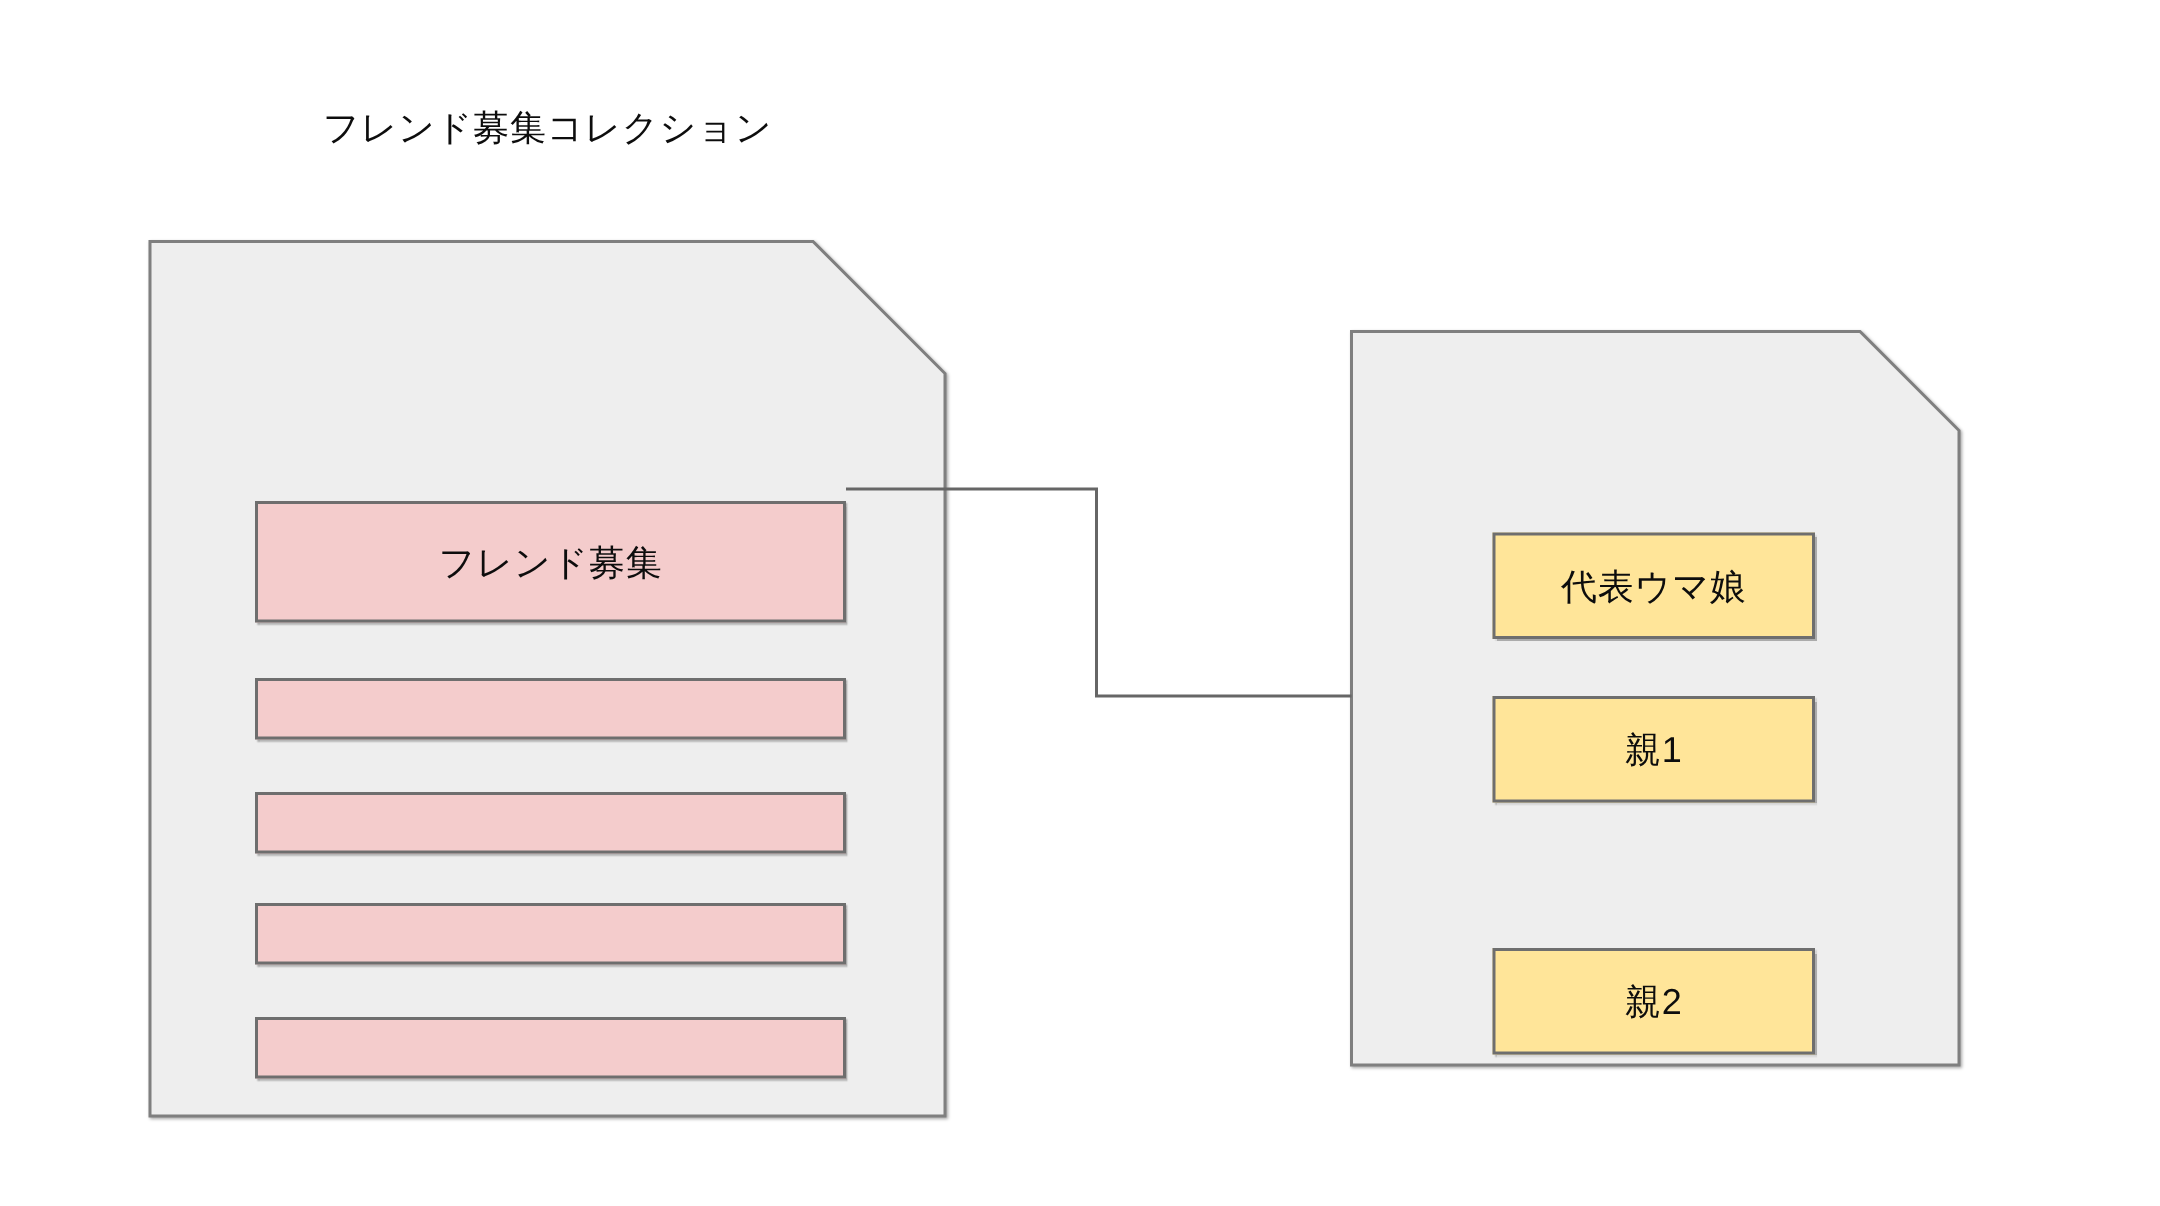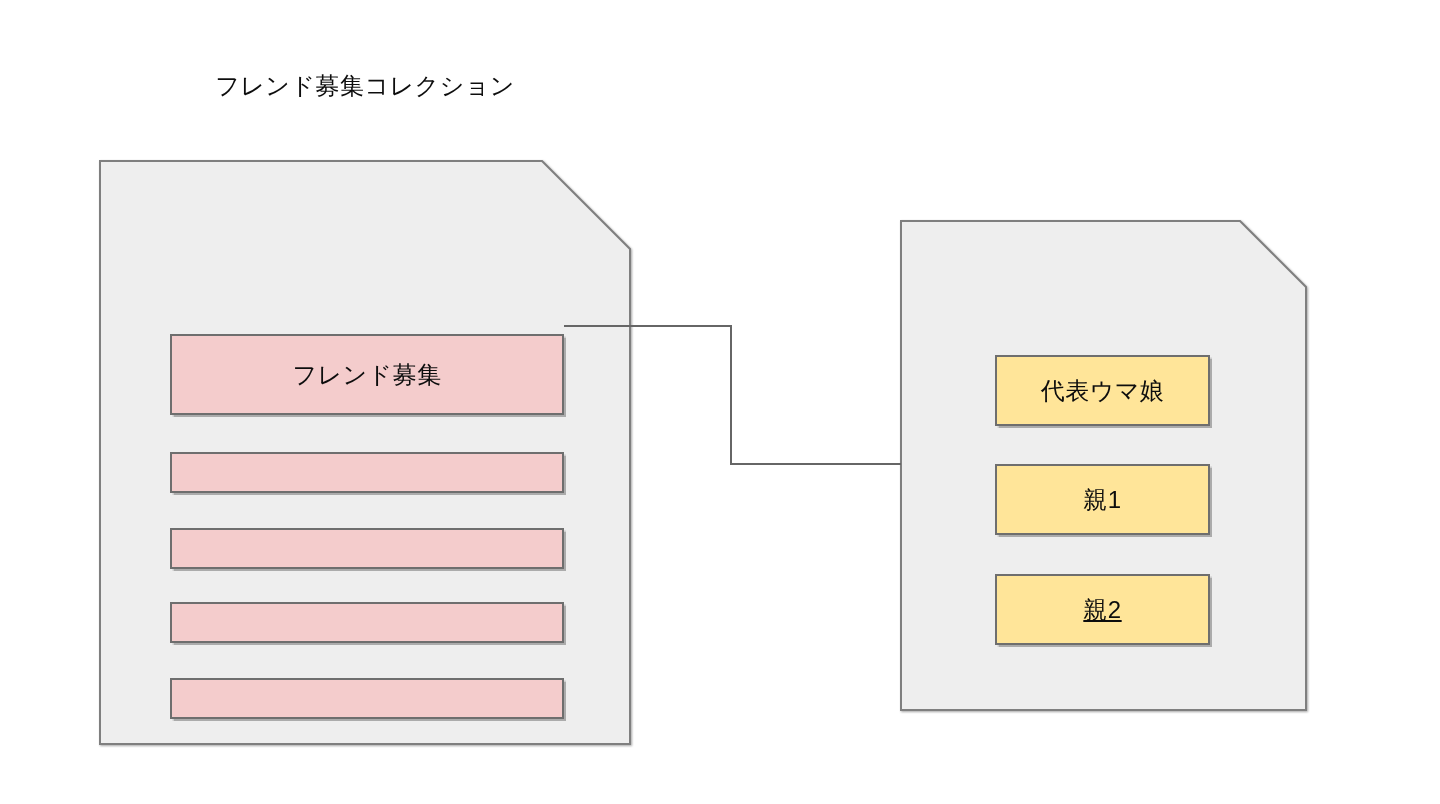--- a/index.html
+++ b/index.html
@@ -58,21 +58,21 @@
     left:170px;width:394px;
     background:var(--friend-item-fill,#f4cccc);
   }
   .friend-item-main{top:286px;height:81px;}
   .friend-item-empty{height:41px;}
   .fe1{top:404px;} .fe2{top:480px;} .fe3{top:554px;} .fe4{top:630px;}
   .uma-item{
     left:995px;width:215px;height:71px;
     background:var(--uma-item-fill,#ffe599);
   }
-  .ui1{top:307px;} .ui2{top:416px;} .ui3{top:526px;text-decoration:underline;}
+  .ui1{top:307px;} .ui2{top:416px;} .ui3{top:584px;}
 </style>
 </head>
 <body>
 
 <div class="canvas">
 
   <svg class="shape-layer" width="1440" height="804" viewBox="0 0 1440 804" aria-hidden="true">
     <polygon class="doc" points="100,161 542,161 630,249 630,744 100,744"></polygon>
     <polygon class="doc" points="901,221 1240,221 1306,287 1306,710 901,710"></polygon>
     <polyline class="connector" points="564,326 731,326 731,464 901,464"></polyline>

